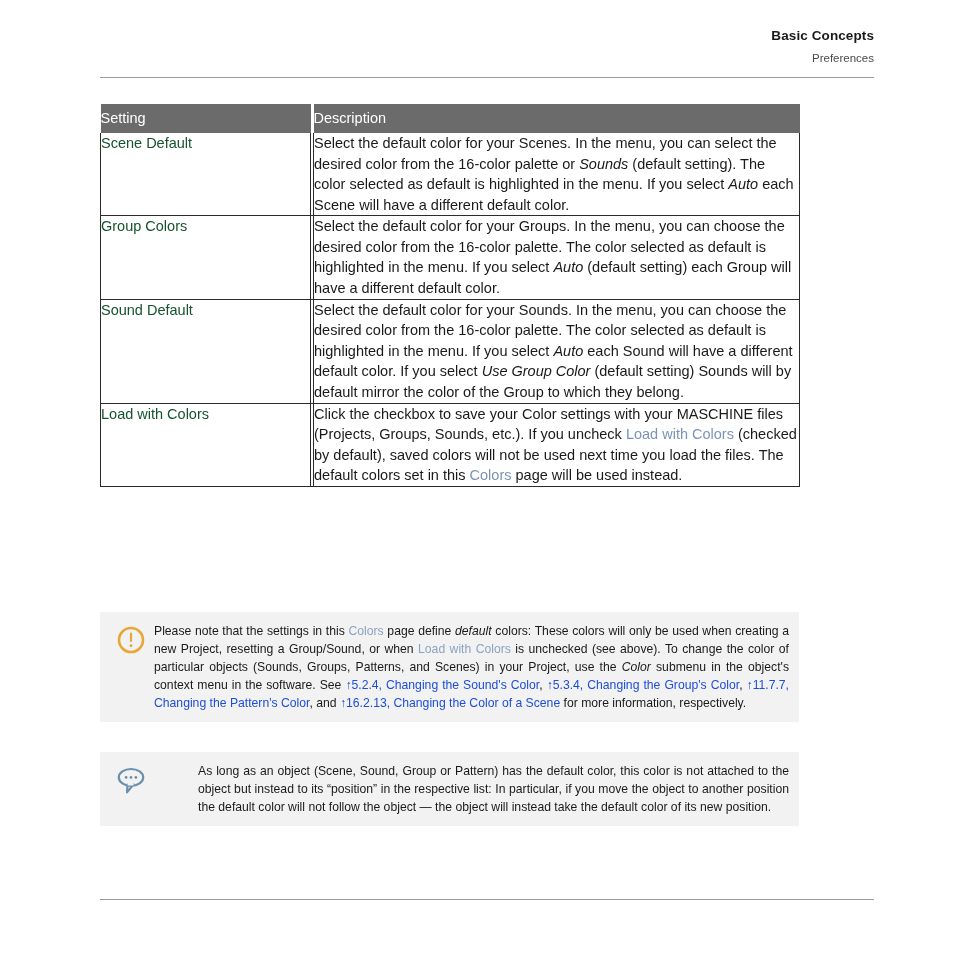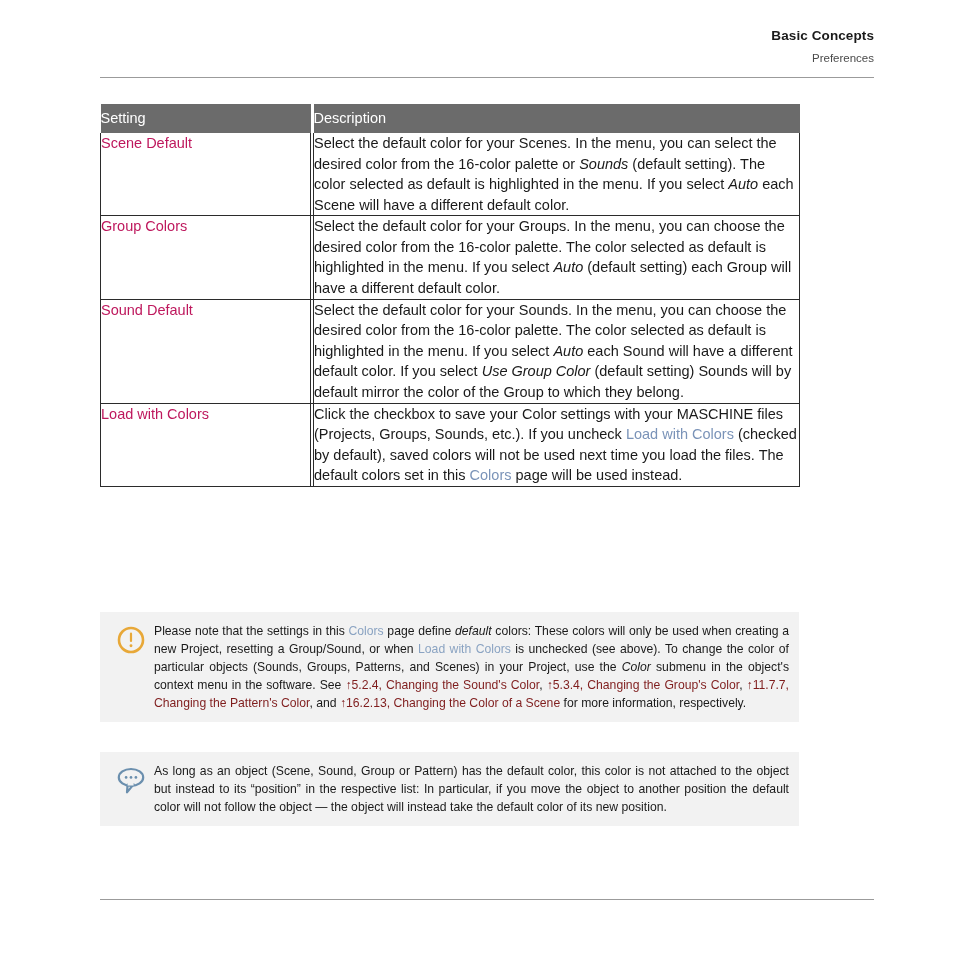--- a/index.html
+++ b/index.html
@@ -95,21 +95,21 @@
   .body-row td.cell-gap {
     border: none;
     border-bottom: 1px solid #2b2b2b;
     background: #ffffff;
     width: 0;
     padding: 0;
   }
   .cell-setting {
     padding: 8px 8px 10px 5px;
     font-size: 14.5px;
-    color: #be185d;
+    color: #14532d;
     line-height: 1.42;
   }
   .cell-desc {
     padding: 8px 10px 10px 8px;
     font-size: 14.5px;
     color: #1a1a1a;
     line-height: 1.42;
   }
   .cell-desc p { margin: 0; }
   em.it { font-style: italic; }
@@ -139,28 +139,28 @@
   .callout-text {
     flex: 1 1 auto;
     font-size: 12.2px;
     line-height: 1.48;
     color: #1a1a1a;
     text-align: justify;
     padding-right: 4px;
   }
   .callout-text p { margin: 0; }
   .xref {
-    color: #7f1d1d;
+    color: #1d4ed8;
   }
   .lnk-soft {
     color: #8aa3c2;
   }
 
   #callout-warning { top: 612px; }
-  #callout-tip { top: 752px; }
+  #callout-tip { top: 752px; gap: 44px; }
 
   
   .rule-bottom {
     position: absolute;
     top: 899px;
     left: 100px;
     right: 80px;
     height: 1px;
     background: #9b9b9b;
   }

